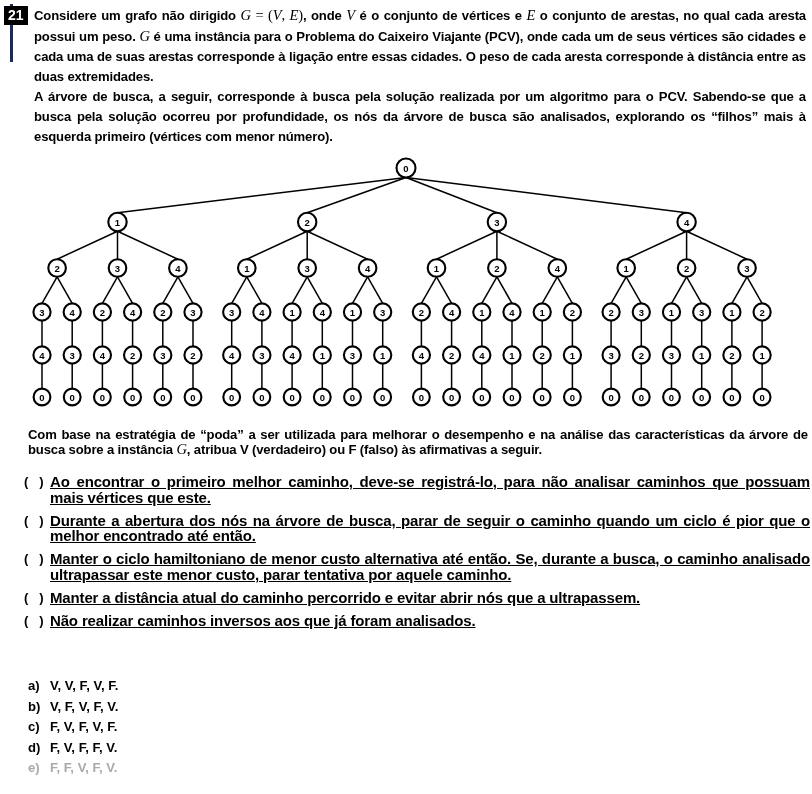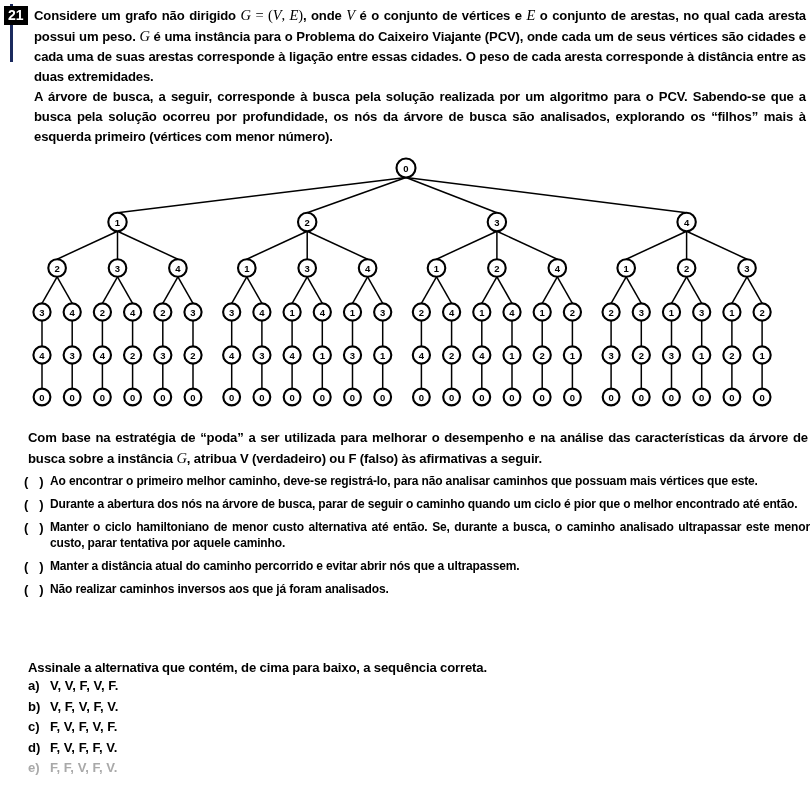--- a/index.html
+++ b/index.html
@@ -35,35 +35,35 @@
   .nodet{
     font-family:"Liberation Sans",sans-serif;
     font-size:9.5px;font-weight:bold;fill:#000;
     text-anchor:middle;dominant-baseline:central;
   }
   .edge{stroke:#000;stroke-width:1.5px;fill:none;}
 
   
   .para{
     position:absolute;left:28px;width:780px;
-    font-size:13.1px;line-height:20px;font-weight:bold;
+    font-size:13.1px;line-height:14px;font-weight:bold;
     text-align:justify;text-align-last:left;letter-spacing:-0.15px;
   }
   .p-base{top:428px;}
   .p-assin{top:658px;}
 
   .stmts{position:absolute;left:24px;top:474px;width:786px;}
   .stmt{display:flex;align-items:flex-start;margin-bottom:7.5px;}
   .stmt .paren{
     flex:0 0 auto;width:26px;font-size:13.1px;line-height:15.6px;
     font-weight:bold;white-space:pre;
   }
   .stmt .txt{
-    flex:1 1 auto;font-size:12px;line-height:15.6px;font-weight:bold;
-    text-align:justify;text-align-last:left;letter-spacing:-0.15px;
+    flex:1 1 auto;font-size:15px;line-height:15.6px;font-weight:bold;
+    text-align:justify;text-align-last:left;letter-spacing:-0.15px;text-decoration:underline;
   }
 
   .alts{position:absolute;left:28px;top:676px;width:500px;}
   .alt{display:flex;align-items:baseline;font-size:13.1px;line-height:20.6px;font-weight:bold;}
   .alt .lbl{flex:0 0 auto;width:22px;}
   .alt.dim{color:#a9a9a9;}
 </style>
 </head>
 <body>
 
@@ -549,21 +549,20 @@
     <div class="stmt">
       <div class="paren">(   )</div>
       <div class="txt">Manter a distância atual do caminho percorrido e evitar abrir nós que a ultrapassem.</div>
     </div>
     <div class="stmt">
       <div class="paren">(   )</div>
       <div class="txt">Não realizar caminhos inversos aos que já foram analisados.</div>
     </div>
   </div>
 
-  <div class="para p-assin">Assinale a alternativa que contém, de cima para baixo, a sequência correta.</div>
 
   <div class="alts">
     <div class="alt">
       <span class="lbl">a)</span>
       <span>V, V, F, V, F.</span>
     </div>
     <div class="alt">
       <span class="lbl">b)</span>
       <span>V, F, V, F, V.</span>
     </div>

